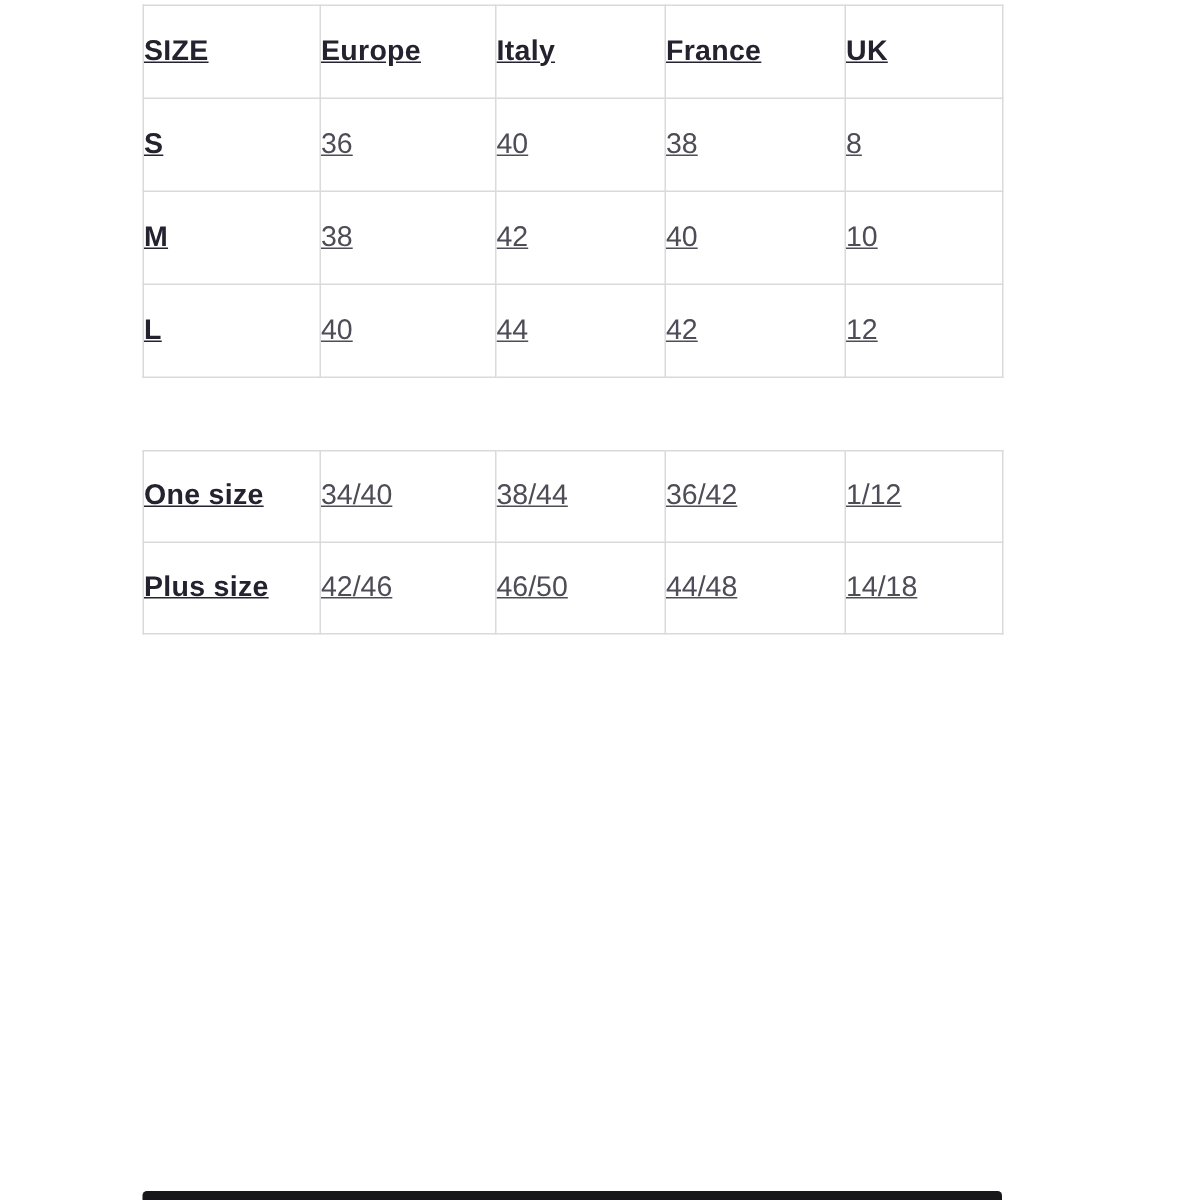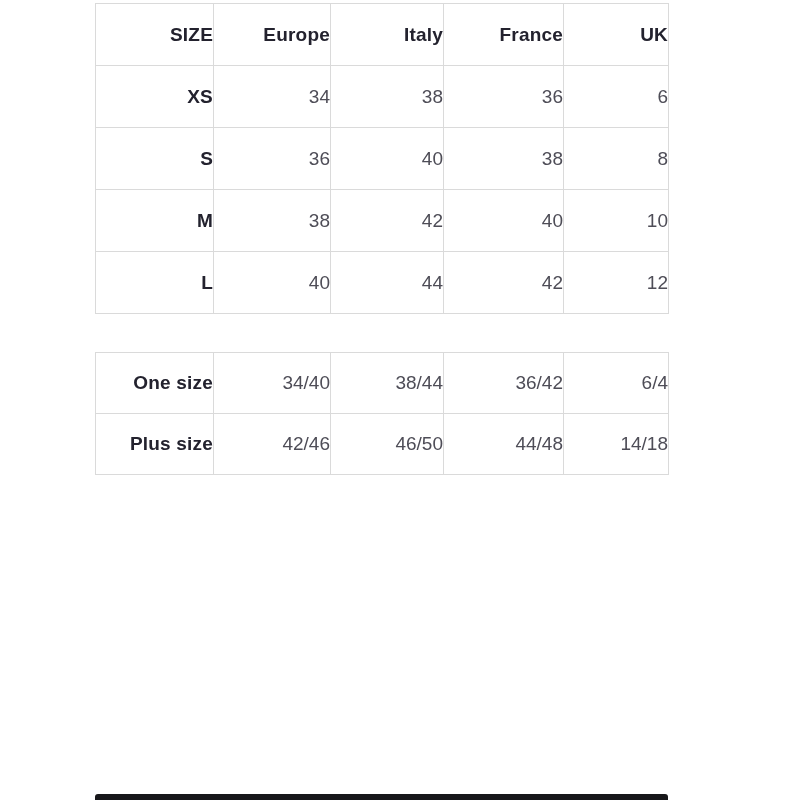--- a/index.html
+++ b/index.html
@@ -19,45 +19,46 @@
     width: 575px;
   }
   table {
     border-collapse: collapse;
     table-layout: fixed;
     width: 573px;
     background: #ffffff;
   }
   th, td {
     border: 1px solid #dadada;
-    text-align: right;
+    text-align: left;
     vertical-align: middle;
     padding: 0;
     overflow: hidden;
     white-space: nowrap;
+    text-decoration: underline;
   }
   th {
     height: 62px;
     font-size: 19px;
     font-weight: 700;
     color: #23222e;
     letter-spacing: 0.2px;
   }
   td {
     height: 62px;
     font-size: 19px;
     font-weight: 400;
     color: #4e4d57;
   }
   td.row-label {
     font-weight: 700;
     color: #23222e;
     letter-spacing: 0.2px;
   }
-  .secondary { margin-top: 38px; }
+  .secondary { margin-top: 48px; }
   .secondary td { height: 61px; }
   .bottom-bar {
     position: absolute;
     left: 95px;
     bottom: 0;
     width: 573px;
     height: 6px;
     background: #17171a;
     border-radius: 3px 3px 0 0;
   }
@@ -78,27 +79,20 @@
     <thead>
         <tr>
           <th>SIZE</th>
           <th>Europe</th>
           <th>Italy</th>
           <th>France</th>
           <th>UK</th>
         </tr>
       </thead>
     <tbody>
-        <tr>
-          <td class="row-label">XS</td>
-          <td>34</td>
-          <td>38</td>
-          <td>36</td>
-          <td>6</td>
-        </tr>
         <tr>
           <td class="row-label">S</td>
           <td>36</td>
           <td>40</td>
           <td>38</td>
           <td>8</td>
         </tr>
         <tr>
           <td class="row-label">M</td>
           <td>38</td>
@@ -123,21 +117,21 @@
         <col style="width:113px">
         <col style="width:120px">
         <col style="width:105px">
     </colgroup>
     <tbody>
         <tr>
           <td class="row-label">One size</td>
           <td>34/40</td>
           <td>38/44</td>
           <td>36/42</td>
-          <td>6/4</td>
+          <td>1/12</td>
         </tr>
         <tr>
           <td class="row-label">Plus size</td>
           <td>42/46</td>
           <td>46/50</td>
           <td>44/48</td>
           <td>14/18</td>
         </tr>
       </tbody>
   </table>

